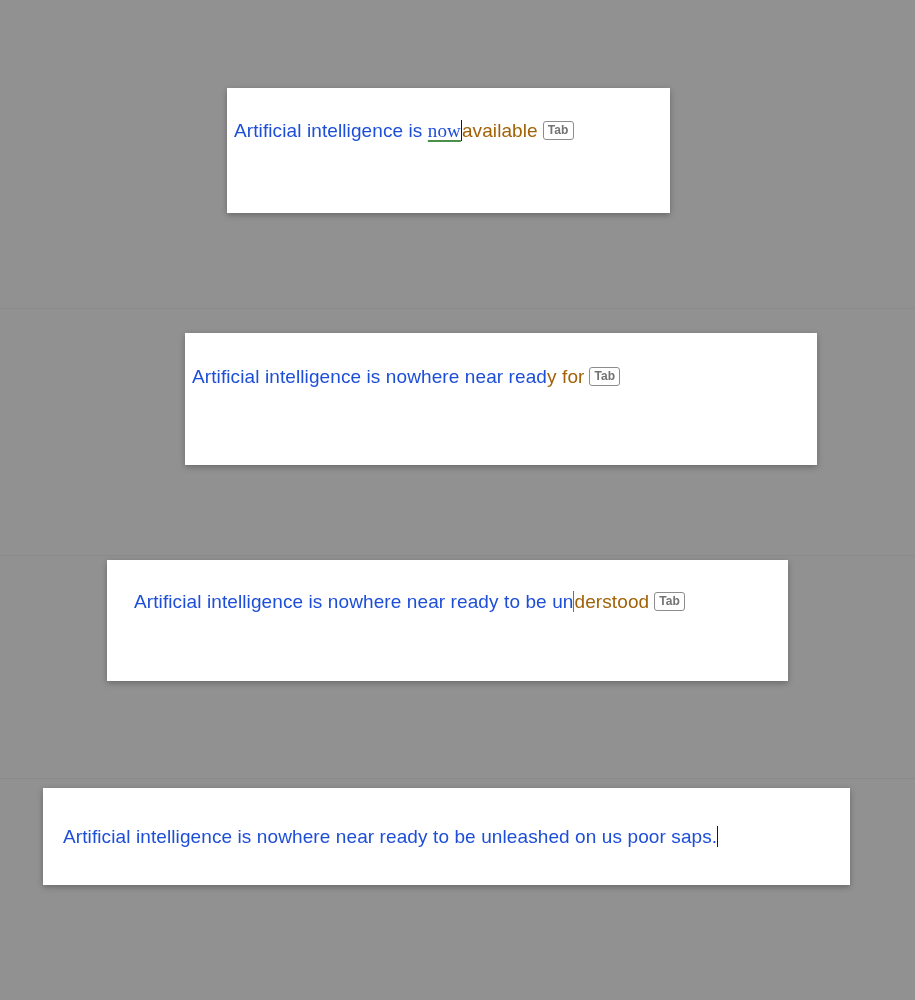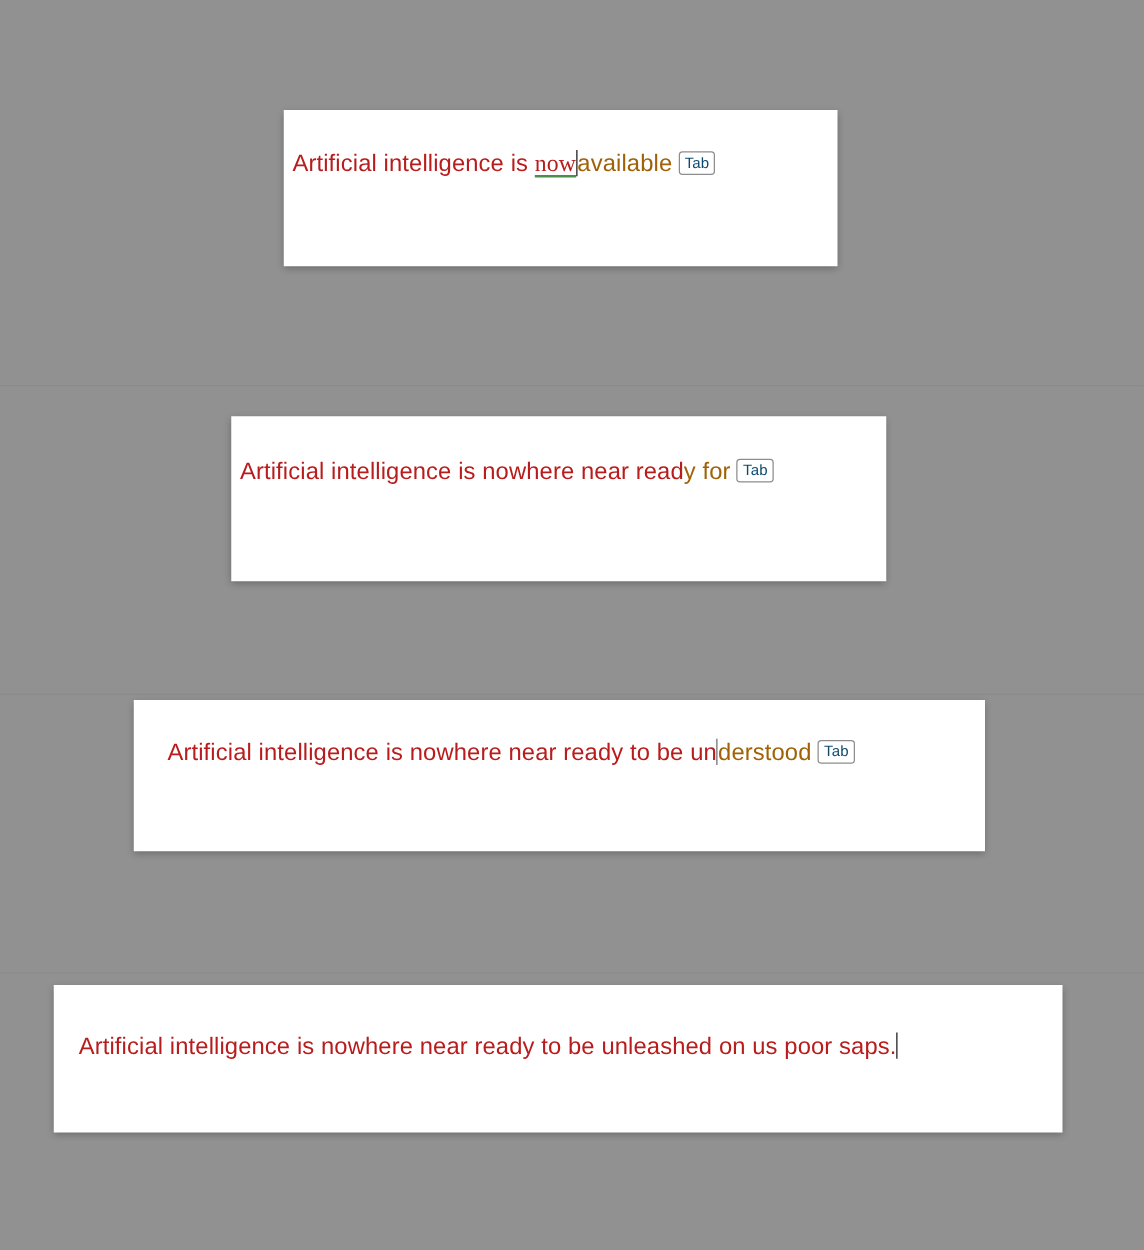--- a/index.html
+++ b/index.html
@@ -45,21 +45,21 @@
   .line {
     position: absolute;
     white-space: nowrap;
     color: #1b1b1b;
     font-size: 19px;
     line-height: 1;
     letter-spacing: 0.1px;
   }
 
   .typed {
-    color: #b91c1c;
+    color: #1d4ed8;
   }
 
   .typed.spelled {
     text-decoration: underline;
     text-decoration-color: #4a8f4a;
     text-decoration-style: solid;
     text-decoration-thickness: 2px;
     text-underline-offset: 3px;
     font-family: Liberation Serif, serif;
   }
@@ -78,53 +78,54 @@
   }
 
   .ghost {
     color: #a16207;
   }
 
   .tabkey {
     display: inline-block;
     border: 1px solid #8d8d8d;
     border-radius: 3px;
-    color: #0c4a6e;
+    color: #737373;
     font-size: 12px;
     line-height: 1;
     padding: 2px 4px 3px 4px;
     vertical-align: 3px;
     margin-left: 5px;
     background: #ffffff;
+    font-weight: bold;
   }
 </style>
 </head>
 <body>
 
 <div class="stage">
 
   <div class="panel" style="top:0px; height:308px;"></div>
   <div class="editor" style="left:227px; top:88px; width:443px; height:125px;">
     <div class="line" style="left:7px; top:32px;"><span class="typed">Artificial intelligence is </span><span class="typed spelled">now</span><span class="caret"></span><span class="ghost">available</span><span class="tabkey">Tab</span></div>
   </div>
 
   <div class="panel-sep" style="top:308px;"></div>
 
   <div class="panel" style="top:309px; height:246px;"></div>
-  <div class="editor" style="left:185px; top:333px; width:524px; height:132px;">
+  <div class="editor" style="left:185px; top:333px; width:632px; height:132px;">
     <div class="line" style="left:7px; top:34px;"><span class="typed">Artificial intelligence is nowhere near read</span><span class="ghost">y for</span><span class="tabkey">Tab</span></div>
   </div>
 
   <div class="panel-sep" style="top:555px;"></div>
 
   <div class="panel" style="top:556px; height:222px;"></div>
   <div class="editor" style="left:107px; top:560px; width:681px; height:121px;padding-left:16px;">
     <div class="line" style="left:27px; top:31px;"><span class="typed">Artificial intelligence is nowhere near ready to be un</span><span class="caret soft"></span><span class="ghost">derstood</span><span class="tabkey">Tab</span></div>
   </div>
 
   <div class="panel-sep" style="top:778px;"></div>
 
   <div class="panel" style="top:779px; height:221px;"></div>
-  <div class="editor" style="left:43px; top:788px; width:807px; height:118px;">
+  <div class="editor" style="left:43px; top:788px; width:807px; height:97px;">
     <div class="line" style="left:20px; top:38px;"><span class="typed">Artificial intelligence is nowhere near ready to be unleashed on us poor saps.</span><span class="caret"></span></div>
   </div>
 
 </div>
 
 </body></html>

